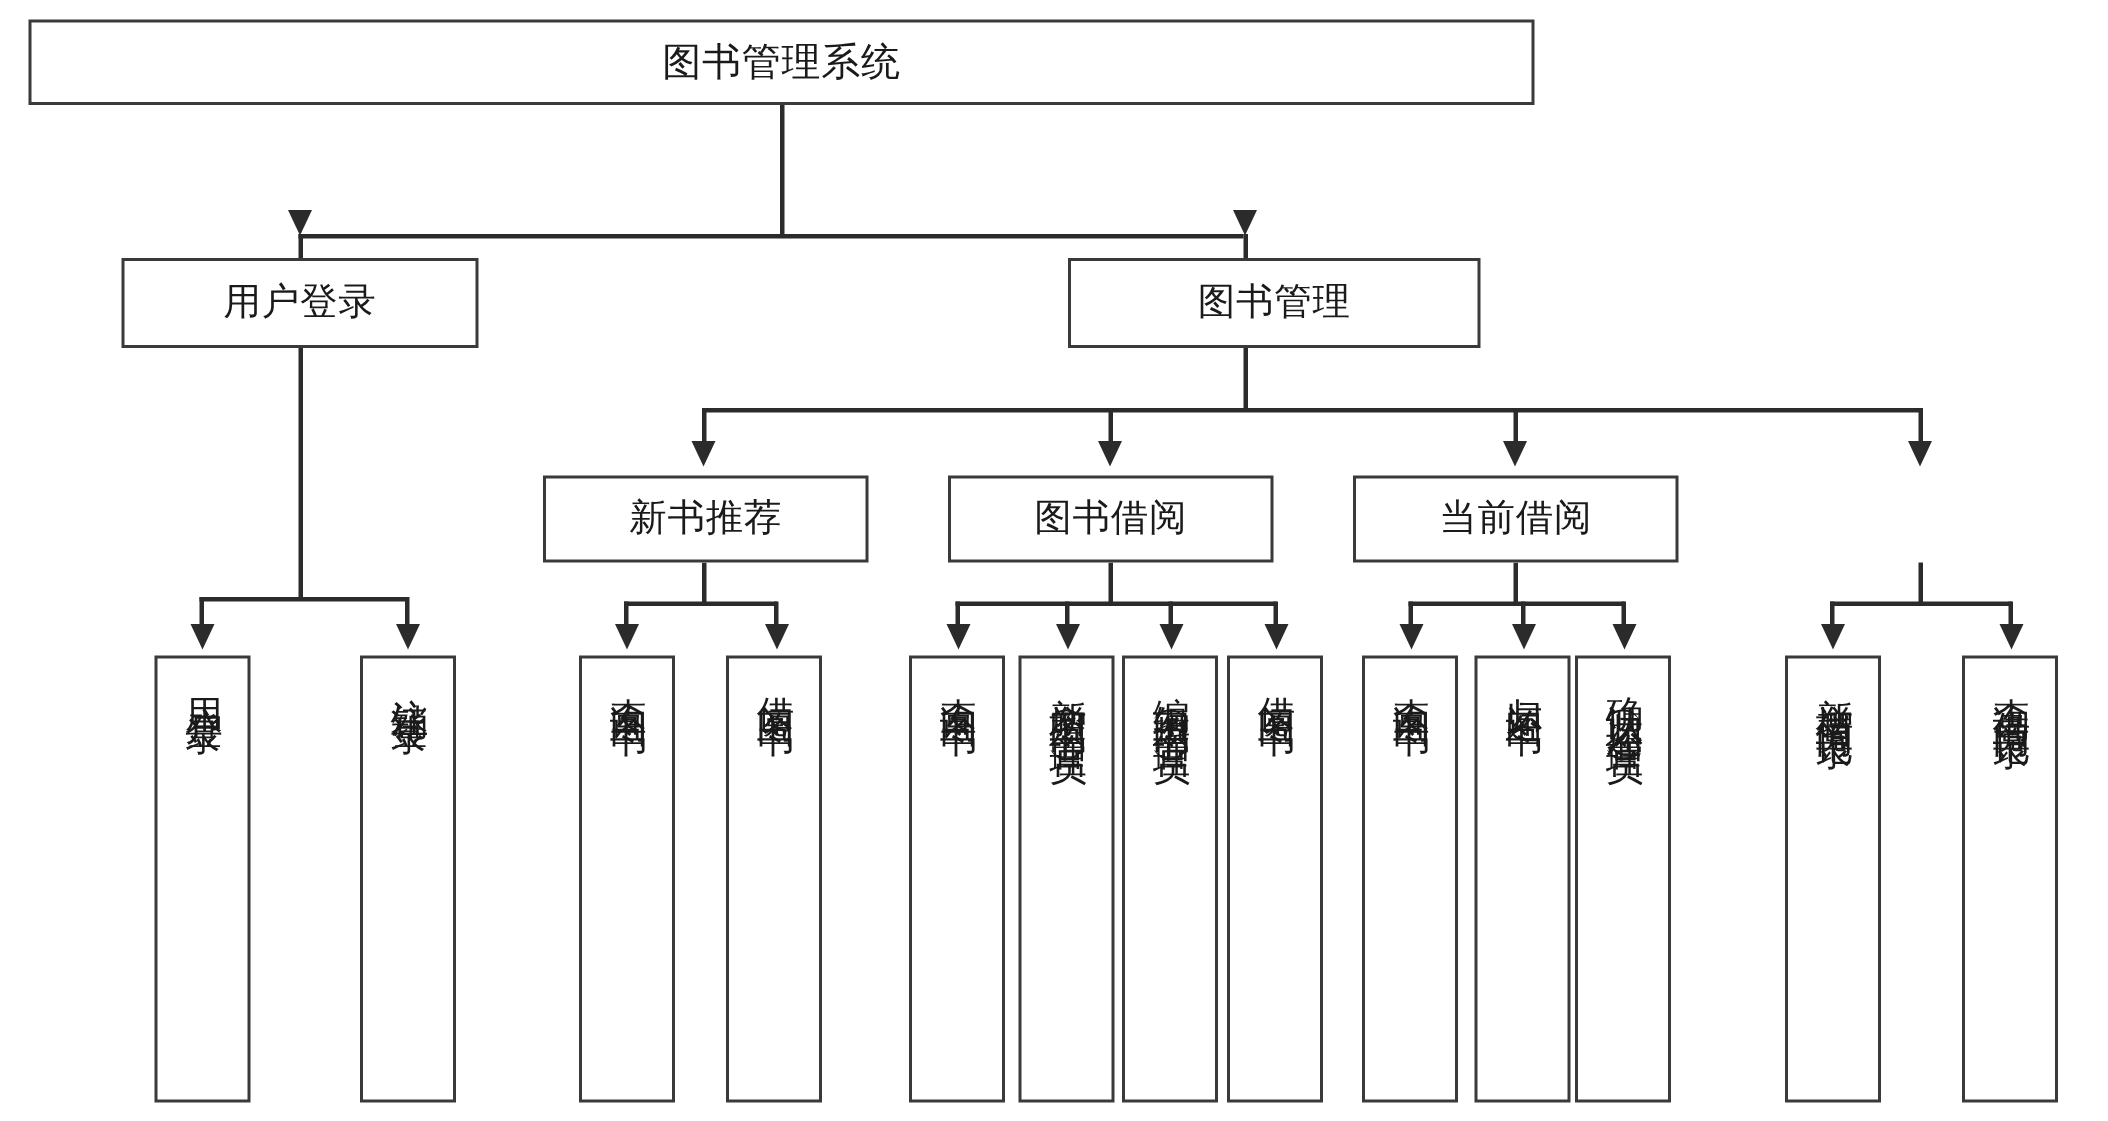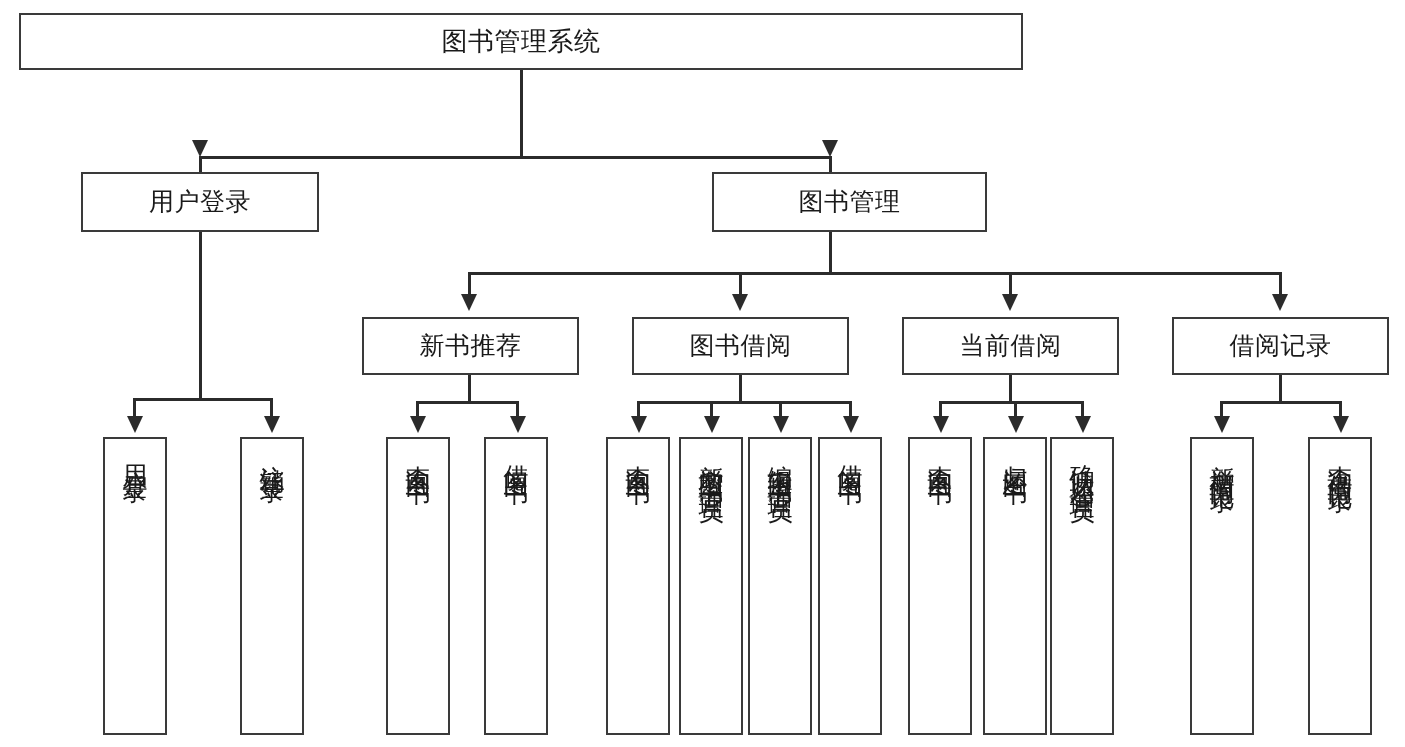--- a/index.html
+++ b/index.html
@@ -166,23 +166,20 @@
   </div>
 
   <div class="node h" style="left:362px; top:317px; width:217px; height:58px;">
     <span class="label">新书推荐</span>
   </div>
 
   <div class="node h" style="left:902px; top:317px; width:217px; height:58px;">
     <span class="label">当前借阅</span>
   </div>
 
-  <div class="node h" style="left:1172px; top:317px; width:217px; height:58px;">
-    <span class="label">借阅记录</span>
-  </div>
 
   <div class="node v" style="left:103px; top:437px; width:64px; height:298px;">
     <span class="label">用户登录</span>
   </div>
 
   <div class="node v" style="left:240px; top:437px; width:64px; height:298px;">
     <span class="label">注销登录</span>
   </div>
 
   <div class="node v" style="left:386px; top:437px; width:64px; height:298px;">

